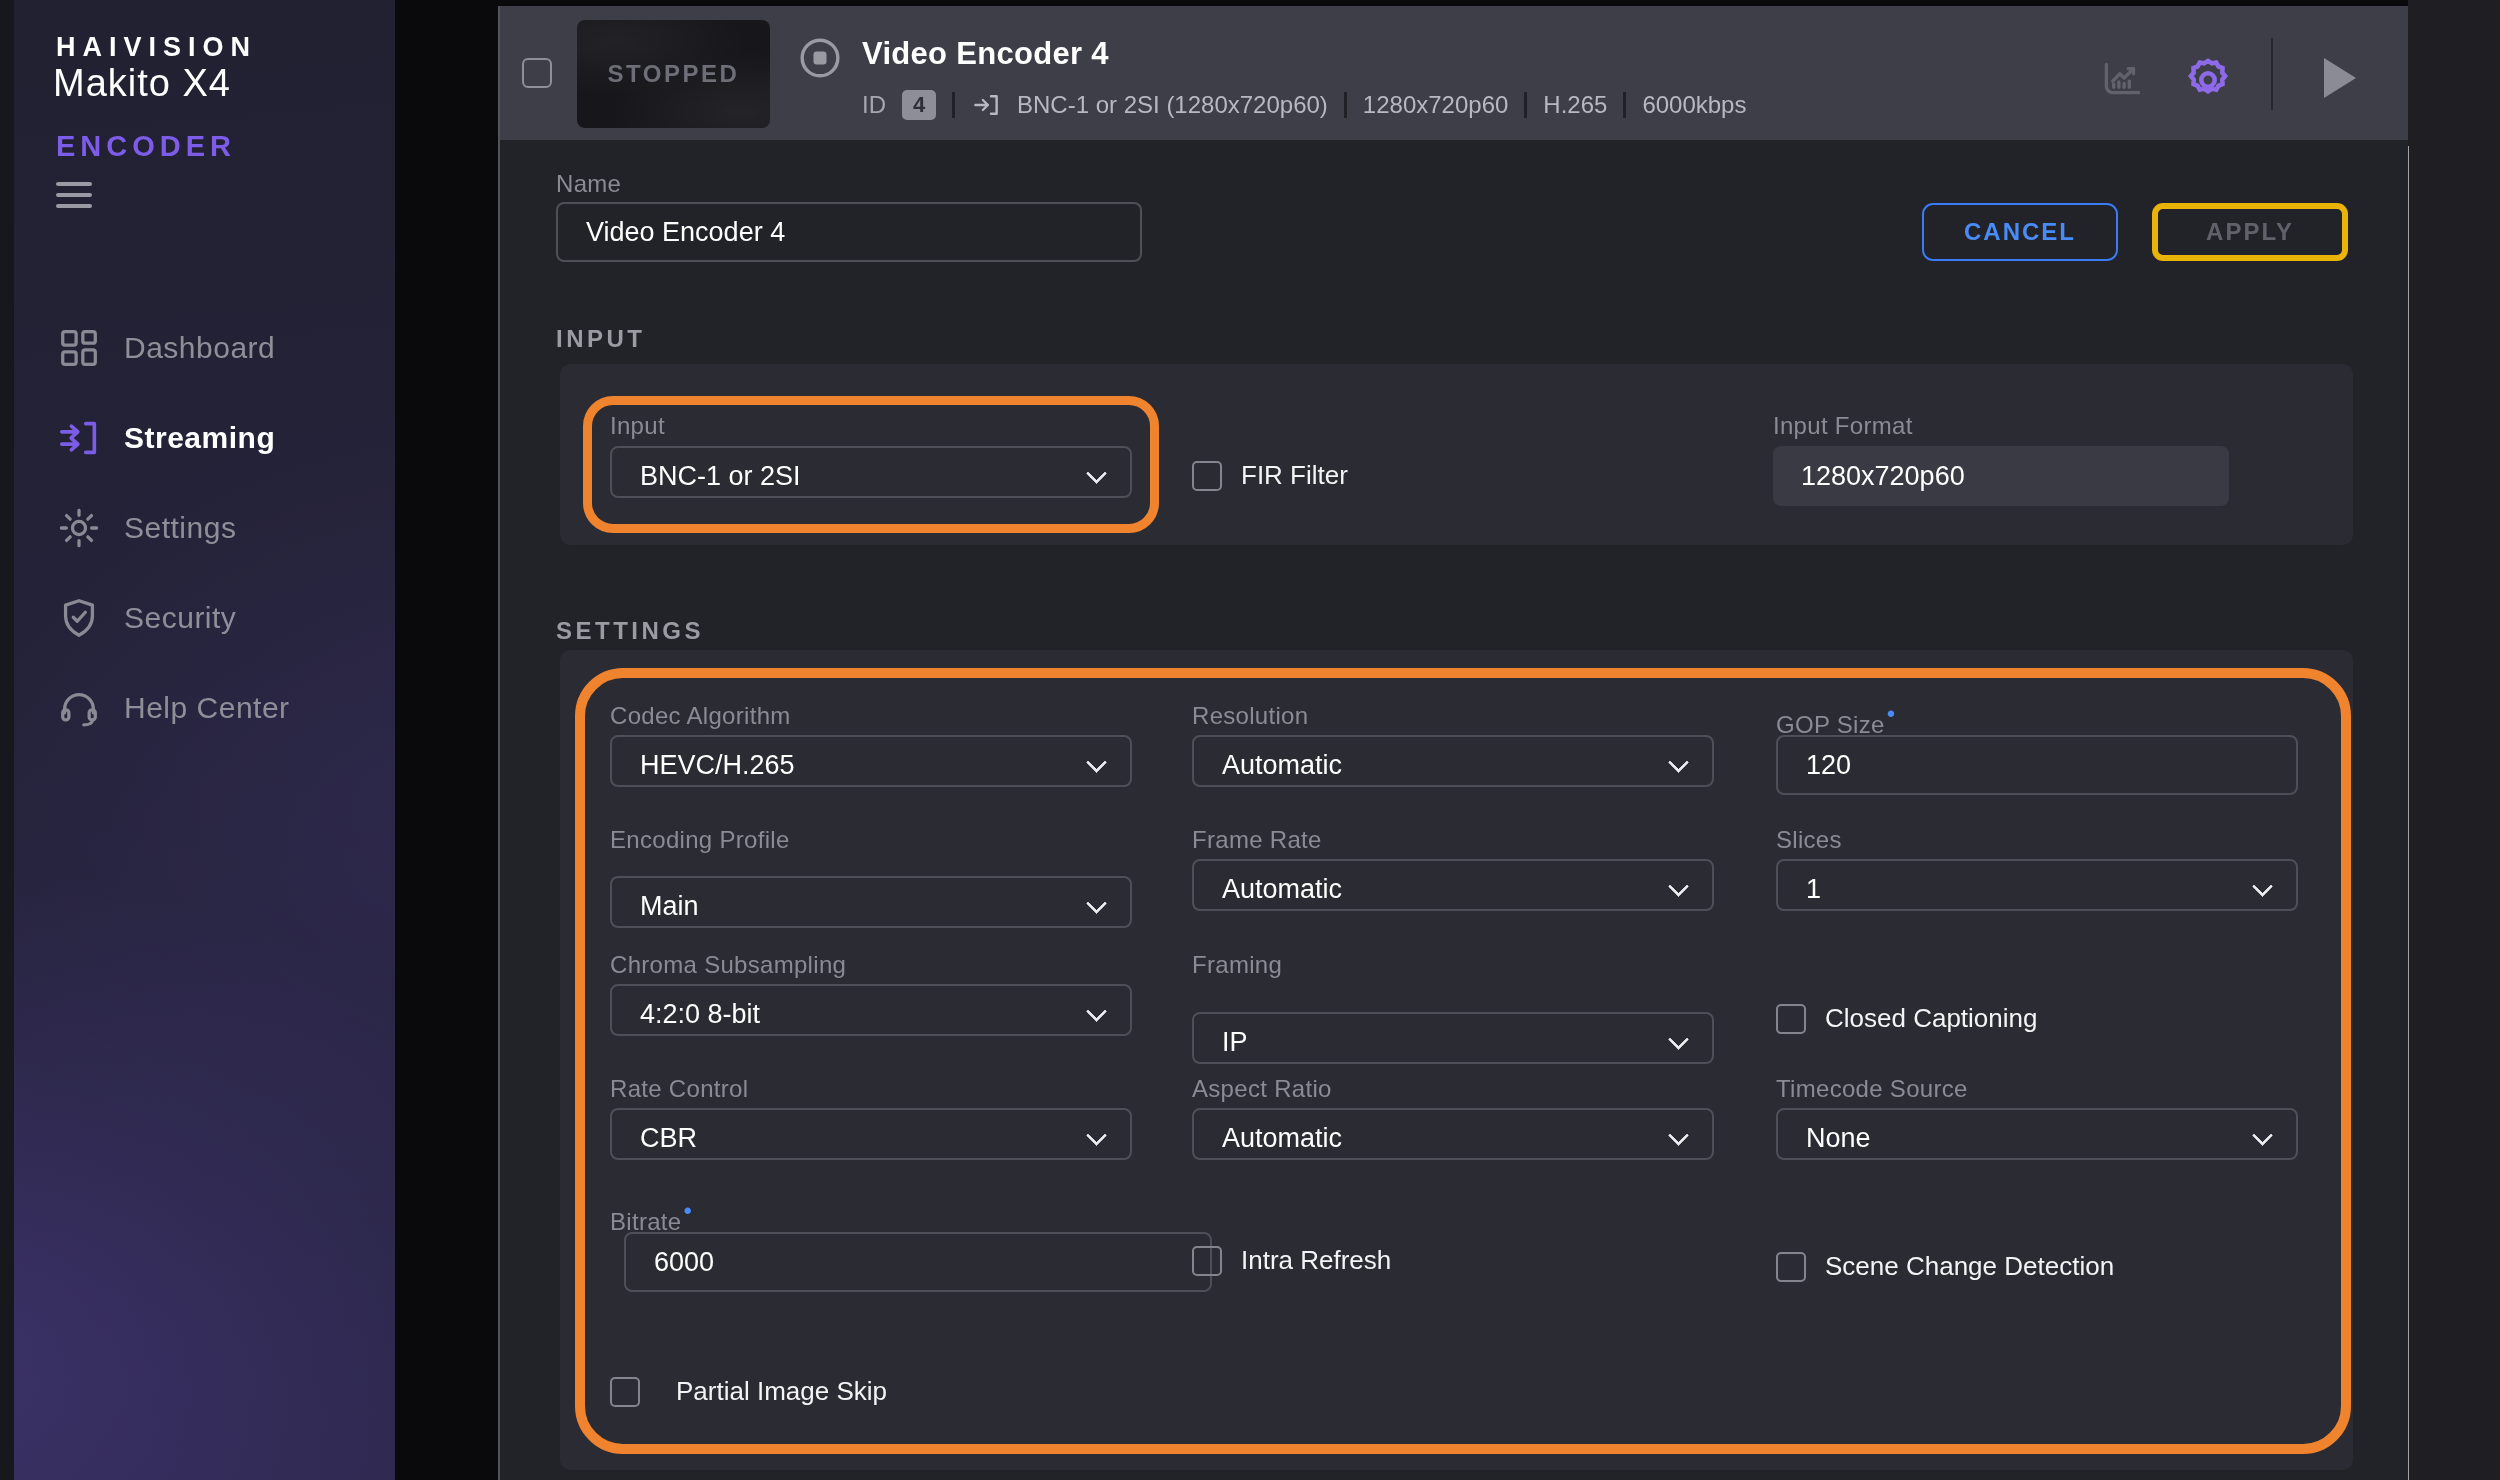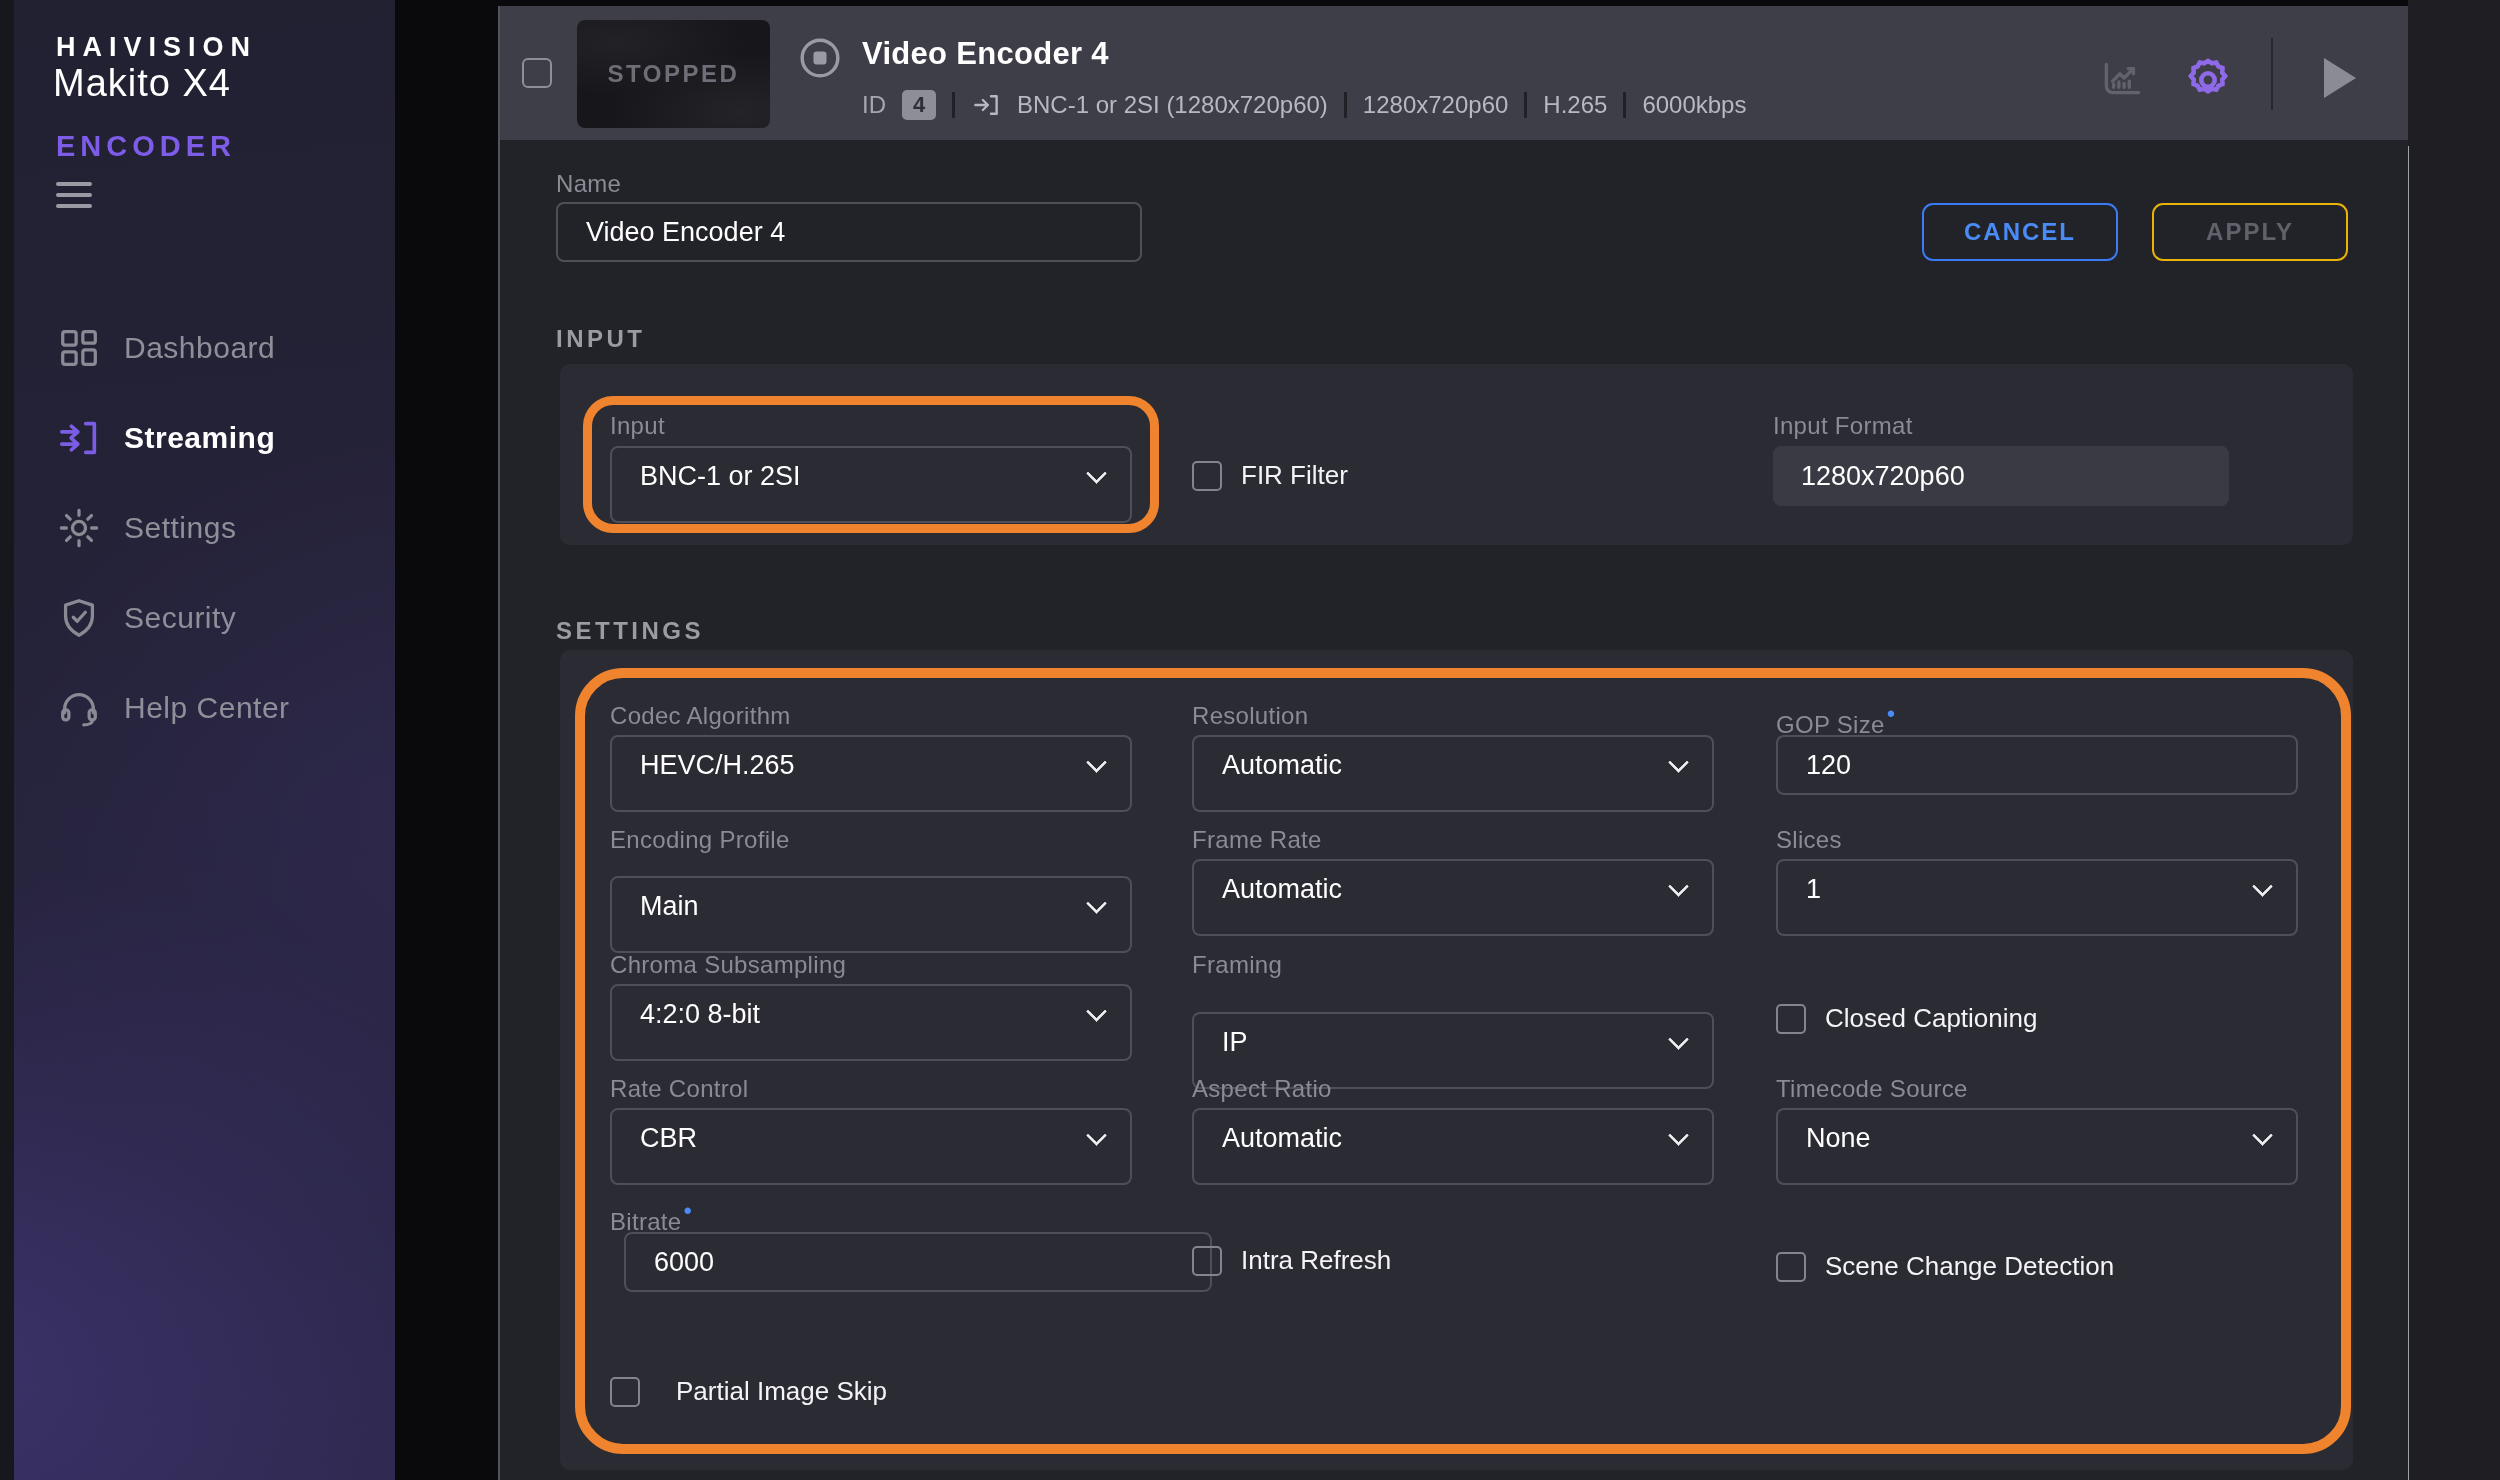--- a/index.html
+++ b/index.html
@@ -55,31 +55,31 @@
   
   #content { left:500px; top:140px; width:1908px; height:1340px; background:#222229; }
   .lbl { position:absolute; color:#8b8b95; font-size:24px; font-weight:500; letter-spacing:0.3px; }
   .req { color:#4a8cf7; font-size:24px; position:relative; top:-2px; left:2px; }
   .sec-head { position:absolute; color:#9b9ba4; font-size:24px; font-weight:700; letter-spacing:3.5px; }
   .card { position:absolute; background:#2b2b33; border-radius:10px; }
   .tinput { position:absolute; height:60px; background:transparent; border:2px solid #4f4f59; border-radius:8px;
       color:#ffffff; font-size:27px; font-family:"Liberation Sans", sans-serif; padding:0 28px; outline:none; }
   .ro-field { position:absolute; height:60px; background:#3a3a44; border:none; border-radius:8px;
       color:#ffffff; font-size:27px; line-height:60px; padding:0 28px; }
-  .sel { position:absolute; height:77px; border:2px solid #4f4f59; border-radius:8px; cursor:pointer; }
+  .sel { position:absolute; height:52px; border:2px solid #4f4f59; border-radius:8px; cursor:pointer; }
   .sel .val { position:absolute; left:28px; top:0; line-height:56px; color:#ffffff; font-size:27px; }
   .chev { position:absolute; right:26px; top:18px; width:15px; height:15px;
       border-right:3px solid #eceef2; border-bottom:3px solid #eceef2; transform:rotate(45deg); border-radius:1px; }
   .chkrow { position:absolute; display:flex; align-items:center; gap:19px; cursor:pointer; }
   .chkbox { width:30px; height:30px; border:2px solid #84848e; border-radius:5px; flex:0 0 auto; }
   .chklab { color:#f4f4f7; font-size:26px; }
   .btn { position:absolute; width:196px; height:58px; border-radius:11px; background:transparent;
       font-size:24px; font-weight:700; letter-spacing:2px; display:flex; align-items:center; justify-content:center; cursor:pointer; }
   .btn-cancel { border:2px solid #3b7cf5; color:#4a8cf7; }
-  .btn-apply { border:2px solid #eab308; color:#61616b; }
+  .btn-apply { border:6px solid #eab308; color:#61616b; }
   .ring { position:absolute; border:10px solid #F0832E; border-radius:48px; pointer-events:none; }
   .ring-sm { border-width:9px; border-radius:30px; }
 </style>
 </head>
 <body>
 
 <div id="sidebar" class="abs">
   <div class="edge"></div>
   <div class="logo-word">HAIVISION</div>
   <div class="logo-product">Makito X4</div>

